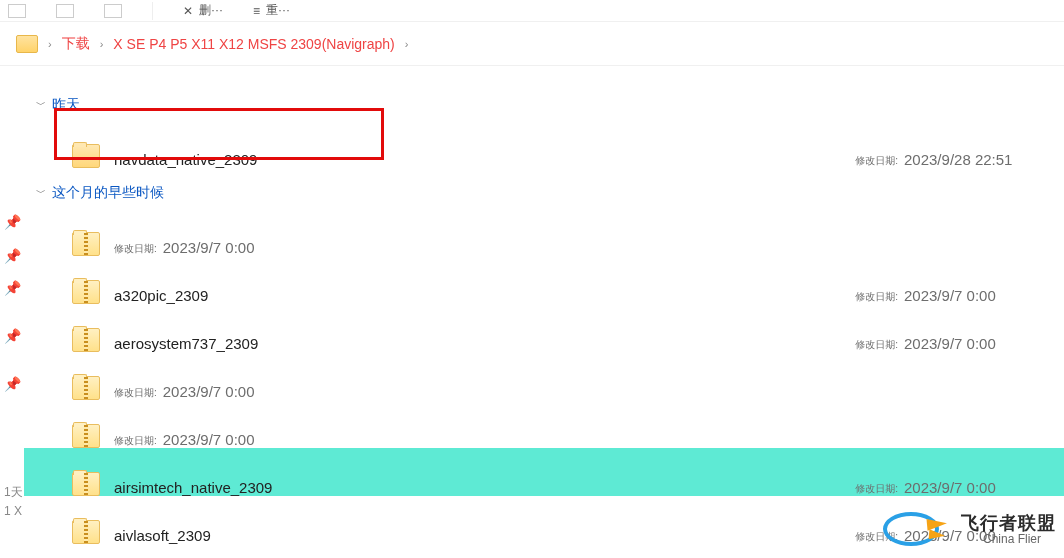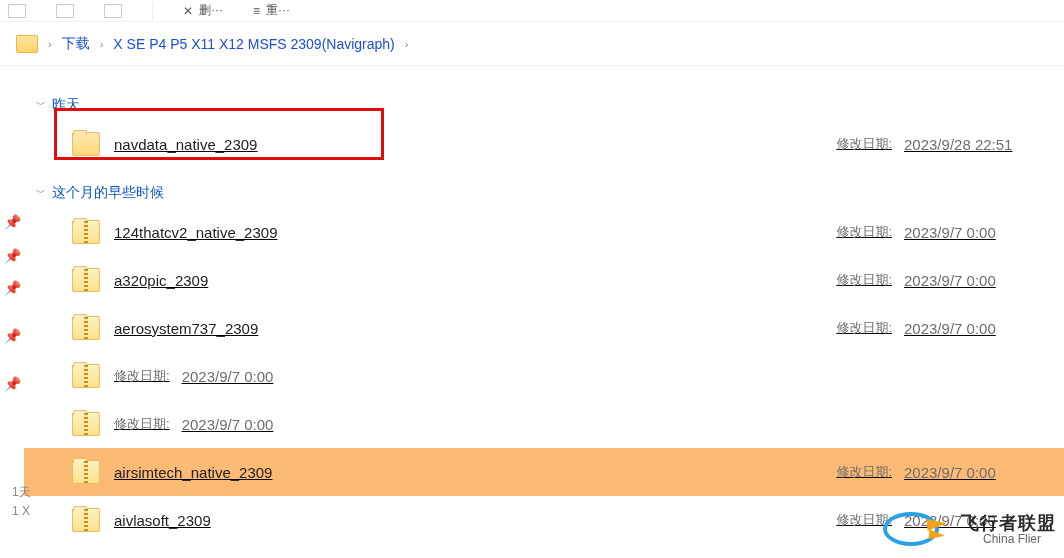--- a/index.html
+++ b/index.html
@@ -6,45 +6,45 @@
   body { margin: 0; width: 1064px; height: 558px; background: #fff; overflow: hidden; position: relative; }
 
   .toolbar { height: 22px; display: flex; align-items: center; padding: 0 8px; gap: 30px; color: #888; font-size: 12px; border-bottom: 1px solid #f0f0f0;}
   .toolbar .btn { display: flex; align-items: center; gap: 6px; color: #555;}
   .toolbar .icon-sq { width: 18px; height: 14px; border: 1px solid #ccc; }
   .toolbar .sep { width: 1px; height: 18px; background: #eee; }
 
   .breadcrumb-bar { display: flex; align-items: center; height: 44px; padding: 0 16px; gap: 10px; border-bottom: 1px solid #f0f0f0;}
   .bc-folder { width: 22px; height: 18px; background: linear-gradient(#ffe3a0,#ffd36a); border:1px solid #e8b74a; border-radius: 2px; position:relative;}
   .bc-caret { color:#888; font-size:11px;}
-  .bc-item { color:#1d4ed8; font-size:14px;}
+  .bc-item { color:#ef4444; font-size:14px;}
 
   .left-gutter { position:absolute; left:0; top:66px; width:24px; bottom:0;}
   .pin { position:absolute; left:4px; color:#b8b8b8; font-size:14px;}
   .pin.active { color:#888; }
 
   .content { position:absolute; left:24px; right:0; top:68px; bottom:0; padding-top: 20px;}
   .group-hdr { display:flex; align-items:center; gap:6px; color:#0a57c2; font-size:14px; margin: 8px 0 6px 12px; cursor:pointer;}
   .group-hdr .chev { font-size:10px; color:#6a6a6a;}
-  .row { display:flex; align-items:center; height:48px; padding-left: 48px; text-decoration: underline;}
-  .row.selected { background:#fdba74;}
+  .row { display:flex; align-items:flex-end; height:48px; padding-left: 48px;}
+  .row.selected { background:#5eead4;}
   .row .ficon { width:28px; height:24px; margin-right: 14px; flex:none;}
   .row .fname { flex:1; color:#222; font-size:15px;}
-  .row .mlabel { color:#6d6d6d; font-size:13px; margin-right:12px;}
+  .row .mlabel { color:#6d6d6d; font-size:10px; margin-right:6px;}
   .row .mdate { color:#6d6d6d; font-size:15px; width:160px;}
 
   .folder-icon { background: linear-gradient(#ffe8b2,#ffd77a); border:1px solid #e9bd5e; border-radius:2px; position:relative;}
   .folder-icon::before{content:"";position:absolute;top:-3px;left:0;width:12px;height:4px;background:#ffe8b2;border:1px solid #e9bd5e;border-bottom:none;border-radius:2px 2px 0 0;}
   .zip-icon { background: linear-gradient(#fff0c2,#ffe18a); border:1px solid #e9bd5e; border-radius:2px; position:relative;}
   .zip-icon::after{content:"";position:absolute;left:11px;top:0;bottom:0;width:4px;background:repeating-linear-gradient(#c98f1e 0 2px,#ffe9a9 2px 4px);}
   .zip-icon::before{content:"";position:absolute;top:-3px;left:0;width:12px;height:4px;background:#fff0c2;border:1px solid #e9bd5e;border-bottom:none;border-radius:2px 2px 0 0;}
 
   .redbox { position:absolute; border:3px solid #e20b0b; pointer-events:none;}
 
-  .status-row { position:absolute; left:8px; bottom:34px; font-size:12px; color:#888;}
+  .status-row { position:absolute; left:0; bottom:34px; font-size:12px; color:#888;}
   .status-row div{ height:20px; padding:0 4px;}
 
   .wm { position:absolute; right:8px; bottom:6px; display:flex; align-items:center; gap:16px;}
   .wm-logo { width:64px; height:44px; position:relative;}
   .wm-logo .ring{position:absolute;left:2px;top:4px;width:56px;height:34px;border:4px solid #2aa0e6;border-radius:50%;}
   .wm-logo .tail{position:absolute;right:-2px;top:10px;width:0;height:0;border-top:6px solid transparent;border-bottom:6px solid transparent;border-left:20px solid #f6a316;transform:rotate(-5deg);}
   .wm-logo .tail2{position:absolute;right:0;top:22px;width:0;height:0;border-top:5px solid transparent;border-bottom:5px solid transparent;border-left:16px solid #f6a316;transform:rotate(5deg);}
   .wm-txt { display:flex; flex-direction:column; line-height:1.1;}
   .wm-txt .cn{font-size:18px;font-weight:600;color:#2b2b2b;letter-spacing:1px;}
   .wm-txt .en{font-size:12px;color:#666;margin-left:22px;}
@@ -107,21 +107,20 @@
     </div>
 
   <div class="group-hdr" style="margin-top:16px">
     <span class="chev">﹀</span>
     <span>这个月的早些时候</span>
   </div>
 
   <div id="g2">
       <div class="row">
         <div class="ficon zip-icon"></div>
-        <div class="fname">124thatcv2_native_2309</div>
         <div class="mlabel">修改日期:</div>
         <div class="mdate">2023/9/7 0:00</div>
       </div>
       <div class="row">
         <div class="ficon zip-icon"></div>
         <div class="fname">a320pic_2309</div>
         <div class="mlabel">修改日期:</div>
         <div class="mdate">2023/9/7 0:00</div>
       </div>
       <div class="row">

